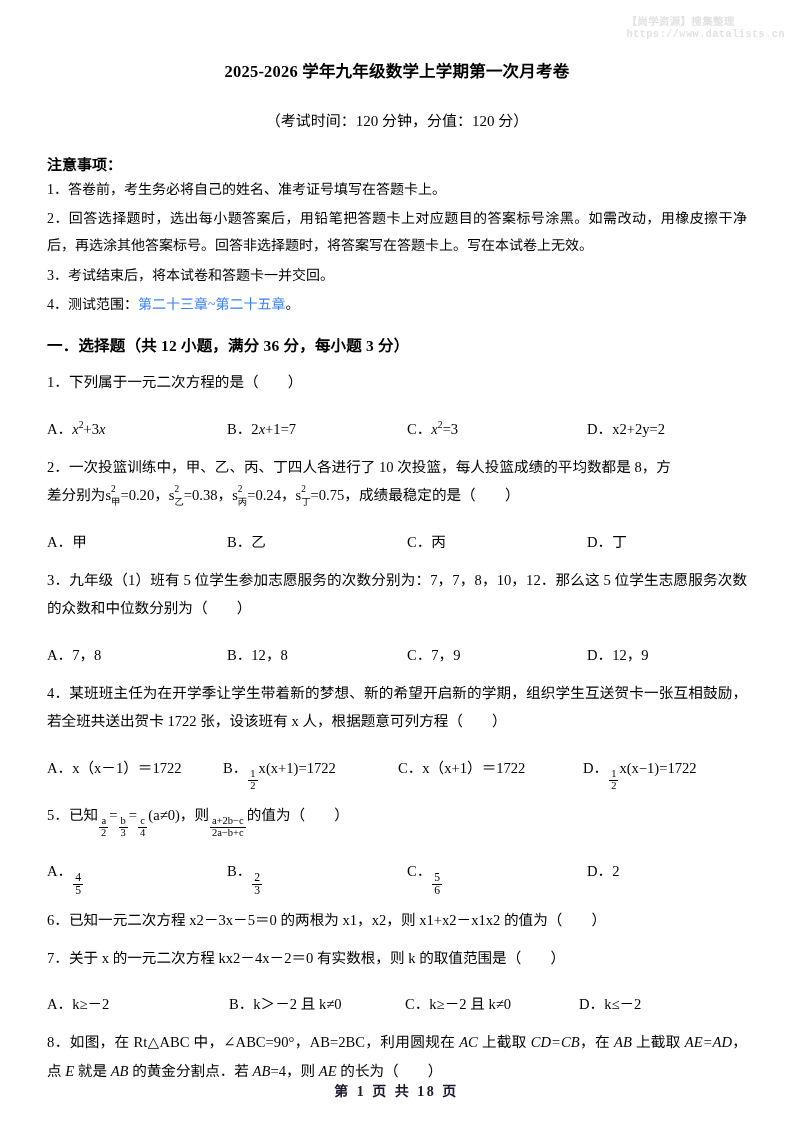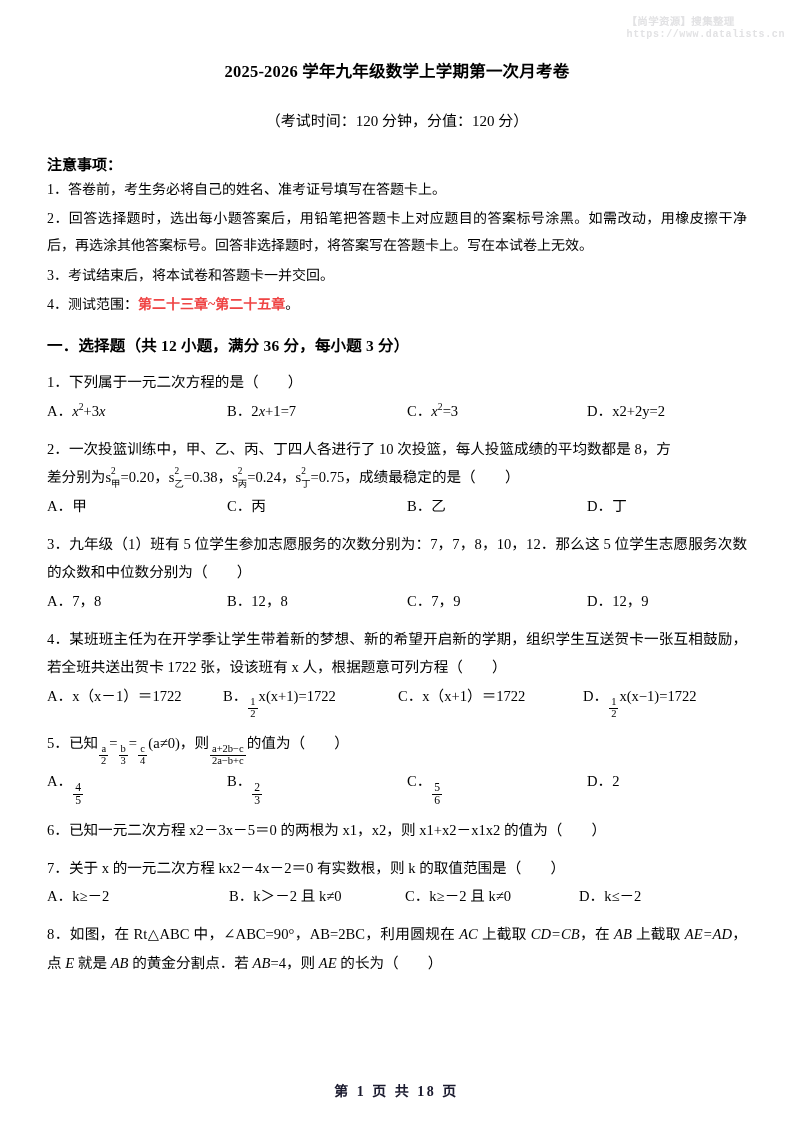--- a/index.html
+++ b/index.html
@@ -74,21 +74,21 @@
     margin-top: 26px;
     line-height: 1.2;
   }
   .notice-item {
     font-size: 14px;
     line-height: 1.95;
     margin-top: 2px;
     text-align: justify;
     text-justify: inter-ideograph;
   }
-  .accent-red { color: #ef4444; font-weight: bold; }
+  .accent-red { color: #3b82f6; }
 
   
   .section-heading {
     font-size: 15.5px;
     font-weight: bold;
     margin-top: 16px;
     margin-bottom: 2px;
     line-height: 1.6;
     letter-spacing: .2px;
   }
@@ -100,21 +100,21 @@
   .q-stem {
     font-size: 14.6px;
     line-height: 1.95;
     text-align: justify;
     text-justify: inter-ideograph;
   }
   .q-options {
     display: flex;
     font-size: 14.6px;
     line-height: 2.0;
-    margin-top: 0;
+    margin-top: 18px;
   }
   .q-options .opt {
     flex: 0 0 auto;
     white-space: nowrap;
   }
   
   .cols-even .opt:nth-child(1) { width: 180px; }
   .cols-even .opt:nth-child(2) { width: 180px; }
   .cols-even .opt:nth-child(3) { width: 180px; }
   .cols-even .opt:nth-child(4) { width: 160px; }
@@ -237,22 +237,22 @@
               <span class="ss-sub">乙</span>
             </span></span><span>=0.38，</span><span class="ssq"><span class="base">s</span><span class="ss-stack">
               <span class="ss-sup">2</span>
               <span class="ss-sub">丙</span>
             </span></span><span>=0.24，</span><span class="ssq"><span class="base">s</span><span class="ss-stack">
               <span class="ss-sup">2</span>
               <span class="ss-sub">丁</span>
             </span></span><span>=0.75，</span><span>成绩最稳定的是（　　）</span></div>
       <div class="q-options cols-even">
         <div class="opt">A．甲</div>
+        <div class="opt">B．乙</div>
         <div class="opt">C．丙</div>
-        <div class="opt">B．乙</div>
         <div class="opt">D．丁</div>
       </div>
     </div>
 
     <div class="question">
       <div class="q-stem">3．九年级（1）班有 5 位学生参加志愿服务的次数分别为：7，7，8，10，12．那么这 5 位学生志愿服务次数的众数和中位数分别为（　　）</div>
       <div class="q-options cols-even">
         <div class="opt">A．7，8</div>
         <div class="opt">B．12，8</div>
         <div class="opt">C．7，9</div>

